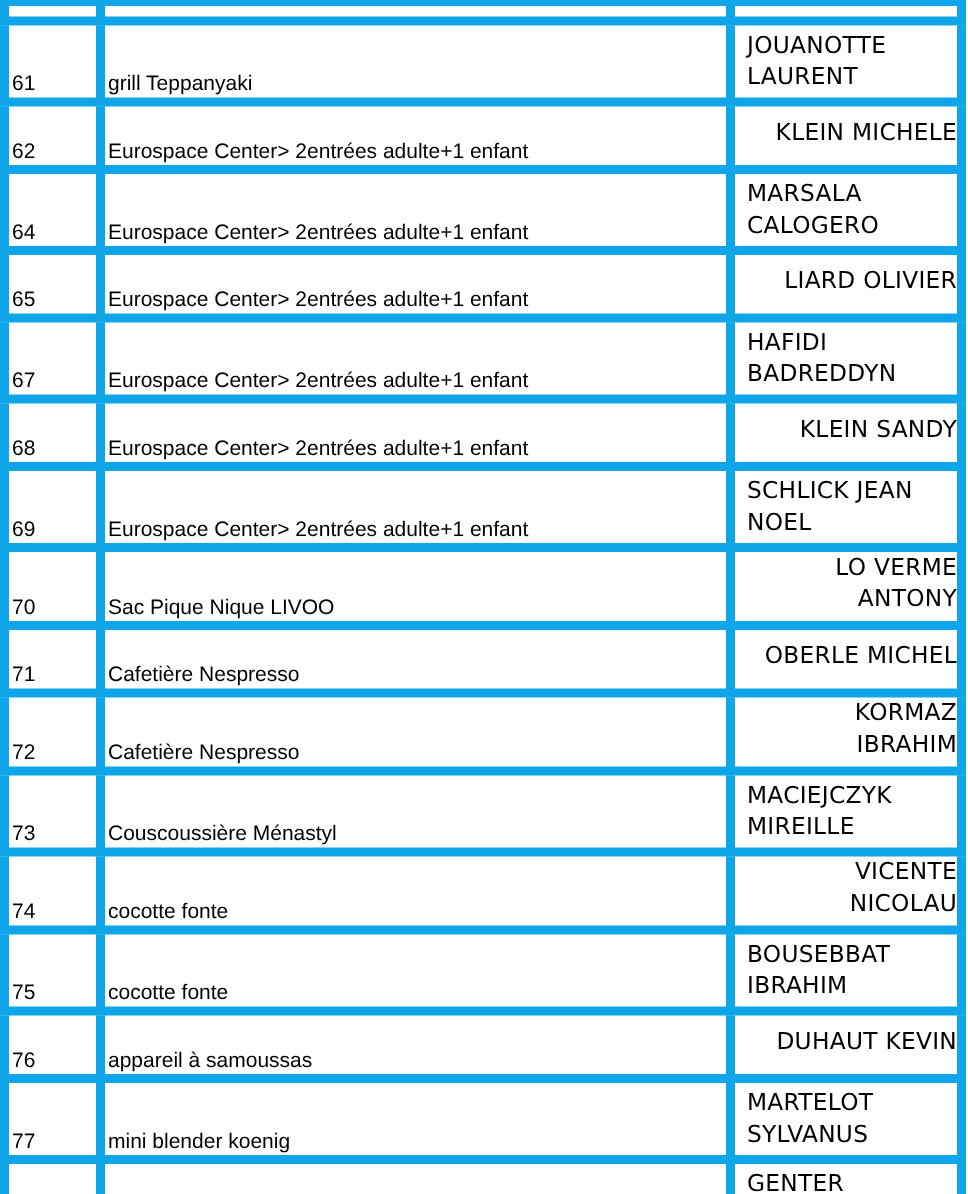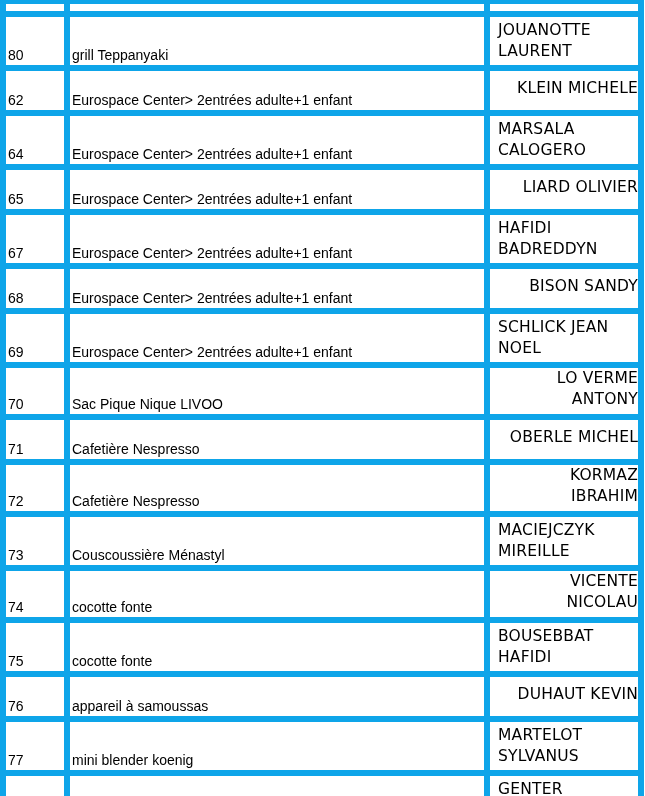--- a/index.html
+++ b/index.html
@@ -29,21 +29,21 @@
 
 <table>
   <tbody id="tbody">
     <tr class="top-stub">
       <td class="num"></td>
       <td class="item"></td>
       <td class="name"></td>
     </tr>
 
   <tr class="two">
-    <td class="num">80</td>
+    <td class="num">61</td>
     <td class="item">grill Teppanyaki</td>
     <td class="name">JOUANOTTE LAURENT</td>
   </tr>
 
   <tr class="one">
     <td class="num">62</td>
     <td class="item">Eurospace Center&gt; 2entrées adulte+1 enfant</td>
     <td class="name">KLEIN MICHELE</td>
   </tr>
 
@@ -63,21 +63,21 @@
 
   <tr class="two">
     <td class="num">67</td>
     <td class="item">Eurospace Center&gt; 2entrées adulte+1 enfant</td>
     <td class="name">HAFIDI BADREDDYN</td>
   </tr>
 
   <tr class="one">
     <td class="num">68</td>
     <td class="item">Eurospace Center&gt; 2entrées adulte+1 enfant</td>
-    <td class="name">BISON SANDY</td>
+    <td class="name">KLEIN SANDY</td>
   </tr>
 
   <tr class="two">
     <td class="num">69</td>
     <td class="item">Eurospace Center&gt; 2entrées adulte+1 enfant</td>
     <td class="name">SCHLICK JEAN NOEL</td>
   </tr>
 
   <tr class="one">
     <td class="num">70</td>
@@ -105,21 +105,21 @@
 
   <tr class="one">
     <td class="num">74</td>
     <td class="item">cocotte fonte</td>
     <td class="name">VICENTE NICOLAU</td>
   </tr>
 
   <tr class="two">
     <td class="num">75</td>
     <td class="item">cocotte fonte</td>
-    <td class="name">BOUSEBBAT HAFIDI</td>
+    <td class="name">BOUSEBBAT IBRAHIM</td>
   </tr>
 
   <tr class="one">
     <td class="num">76</td>
     <td class="item">appareil à samoussas</td>
     <td class="name">DUHAUT KEVIN</td>
   </tr>
 
   <tr class="two">
     <td class="num">77</td>

